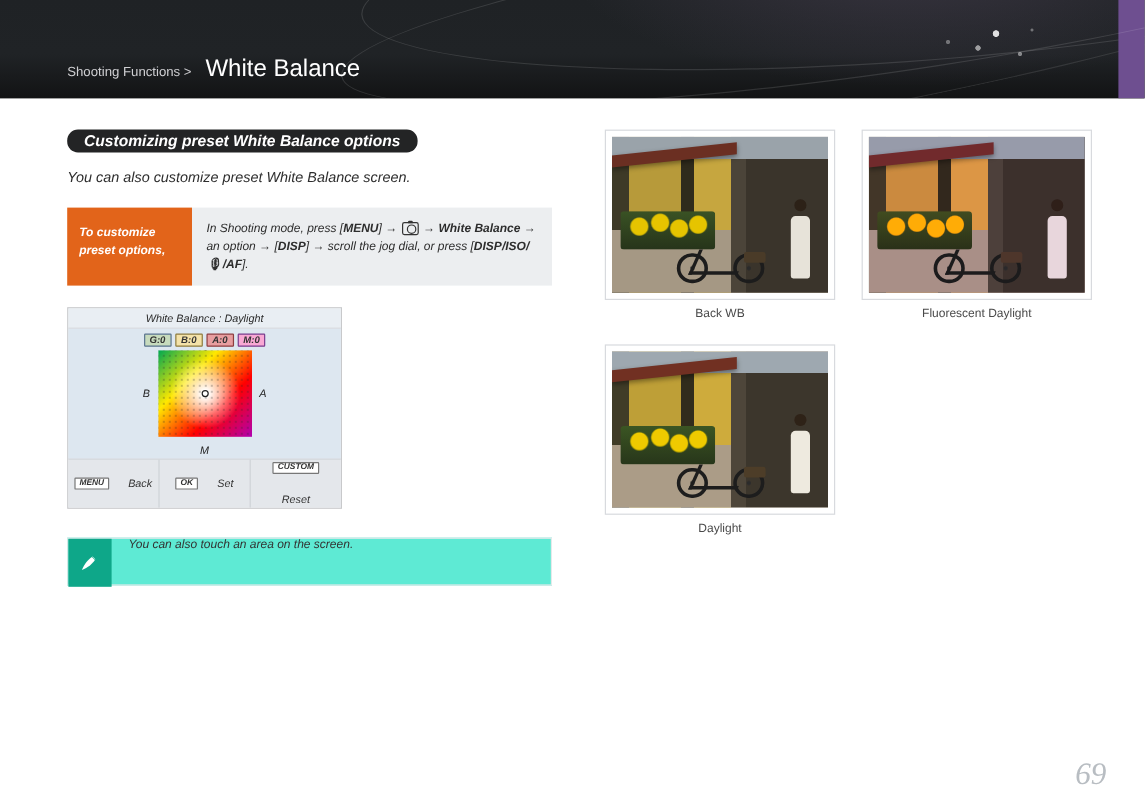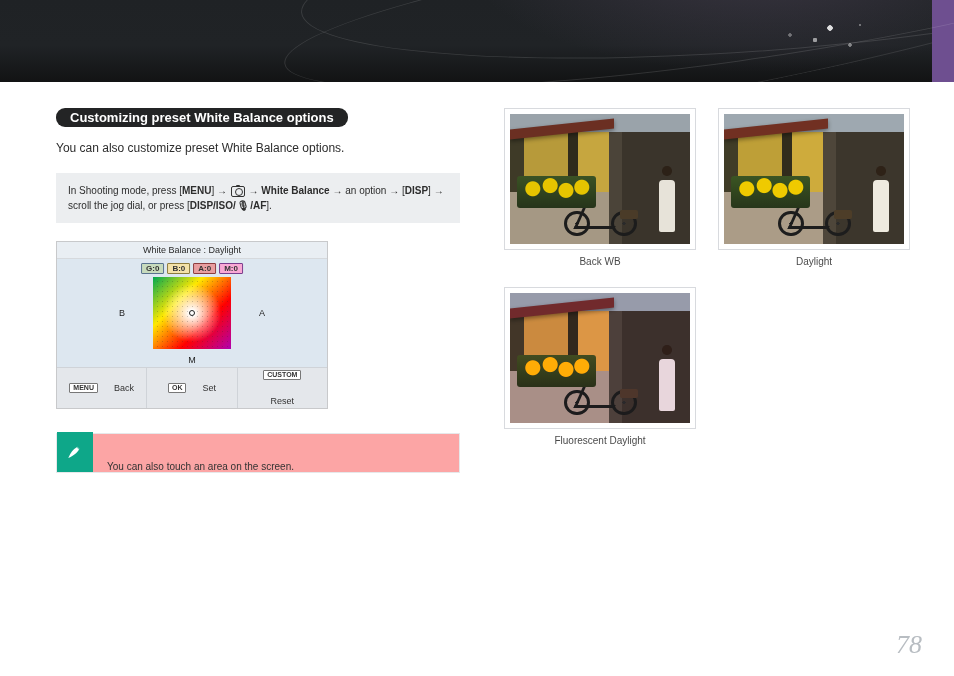--- a/index.html
+++ b/index.html
@@ -63,21 +63,21 @@
     width: 22px; height: 82px;
     background: #6e4f90;
   }
 
   
   .content {
     display: flex;
     gap: 44px;
     padding: 26px 44px 0 56px;
   }
-  .left  { width: 408px; }
+  .left  { width: 408px; font-style: italic; }
   .right { flex: 1; }
 
   
   .pill {
     display: inline-block;
     background: #232425;
     color: #fff;
     border-radius: 9px;
     padding: 2px 14px;
     font-size: 13px;
@@ -139,21 +139,21 @@
     position:absolute;
     width:4px; height:2px;
     background:#333;
     top:-2px; left:4px;
     border-radius:1px 1px 0 0;
   }
 
   
   .picker {
     margin-top: 18px;
-    width: 272px;
+    width: 229px;
     border: 1px solid #c8c9cb;
     background: #f7f8f9;
   }
   .picker .titlebar {
     text-align: center;
     font-size: 9px;
     padding: 3px 0;
     background: #e9eef3;
     border-bottom: 1px solid #d6d9dd;
     color: #2b2b2b;
@@ -227,22 +227,22 @@
     font-family: Arial, sans-serif;
     font-weight: 700;
     line-height: 1.2;
   }
 
   
   .note {
     margin-top: 24px;
     display:flex;
     border:1px solid #e6e8ea;
-    align-items:flex-end;
-    background:#fca5a5;
+    align-items:flex-start;
+    background:#5eead4;
     height:40px;
   }
   .note .ic {
     width:36px; height:40px;
     background:#0ea789;
     display:flex; align-items:center; justify-content:center;
   }
   .note .ic svg { width:18px; height:18px; }
   .note .txt { padding:0 14px; font-size:10px; color:#333; }
 
@@ -382,31 +382,36 @@
     font-style: italic;
     font-size: 26px;
     color:#b8bdc2;
   }
 </style>
 </head>
 <body>
 
 <div class="header">
   <div class="swirl3"></div>
+  <div class="title">
+    <span class="crumb">Shooting Functions &gt;</span>
+    <span>White Balance</span>
+  </div>
   <div class="side-tab"></div>
 </div>
 
 <div class="content">
 
   <div class="left">
     <div class="pill">Customizing preset White Balance options</div>
-    <p class="intro">You can also customize preset White Balance options.</p>
+    <p class="intro">You can also customize preset White Balance screen.</p>
 
     
     <div class="instruct">
+      <div class="lhs">To customize preset options,</div>
       <div class="rhs">
         <span>In Shooting mode, press [</span><span class="btnlbl">MENU</span><span>] → </span><span class="camicon"></span><span> → </span><strong>White Balance</strong><span> → an option → [</span><span class="btnlbl">DISP</span><span>] → scroll the jog dial, or press [</span><span class="btnlbl small">DISP/ISO/ 🎙 /AF</span><span>].</span>
       </div>
     </div>
 
     
     <div class="picker">
       <div class="titlebar">White Balance : Daylight</div>
       <div class="body">
         <div class="pills">
@@ -467,56 +472,56 @@
                 <div class="frame"></div>
                 <div class="basket"></div>
               </div>
           <div class="person"></div>
           <div class="tint t-auto"></div>
         </div>
           </div>
         <div class="caption">Back WB</div>
       </div>
 
+      <div class="tile fluo">
+        <div class="thumb">
+            <div class="scene">
+          <div class="scene-base"></div>
+          <div class="awning"></div>
+          <div class="flowers"></div>
+          <div class="bike">
+                <div class="wheel w1"></div>
+                <div class="wheel w2"></div>
+                <div class="frame"></div>
+                <div class="basket"></div>
+              </div>
+          <div class="person"></div>
+          <div class="tint t-fluo"></div>
+        </div>
+          </div>
+        <div class="caption">Fluorescent Daylight</div>
+      </div>
+
       <div class="tile day">
         <div class="thumb">
             <div class="scene">
           <div class="scene-base"></div>
           <div class="awning"></div>
           <div class="flowers"></div>
           <div class="bike">
                 <div class="wheel w1"></div>
                 <div class="wheel w2"></div>
                 <div class="frame"></div>
                 <div class="basket"></div>
               </div>
           <div class="person"></div>
           <div class="tint t-daylight"></div>
         </div>
           </div>
         <div class="caption">Daylight</div>
       </div>
 
-      <div class="tile fluo">
-        <div class="thumb">
-            <div class="scene">
-          <div class="scene-base"></div>
-          <div class="awning"></div>
-          <div class="flowers"></div>
-          <div class="bike">
-                <div class="wheel w1"></div>
-                <div class="wheel w2"></div>
-                <div class="frame"></div>
-                <div class="basket"></div>
-              </div>
-          <div class="person"></div>
-          <div class="tint t-fluo"></div>
-        </div>
-          </div>
-        <div class="caption">Fluorescent Daylight</div>
-      </div>
-
 
     </div>
   </div>
 </div>
 
-<div class="pagenum">78</div>
+<div class="pagenum">69</div>
 
 </body></html>

